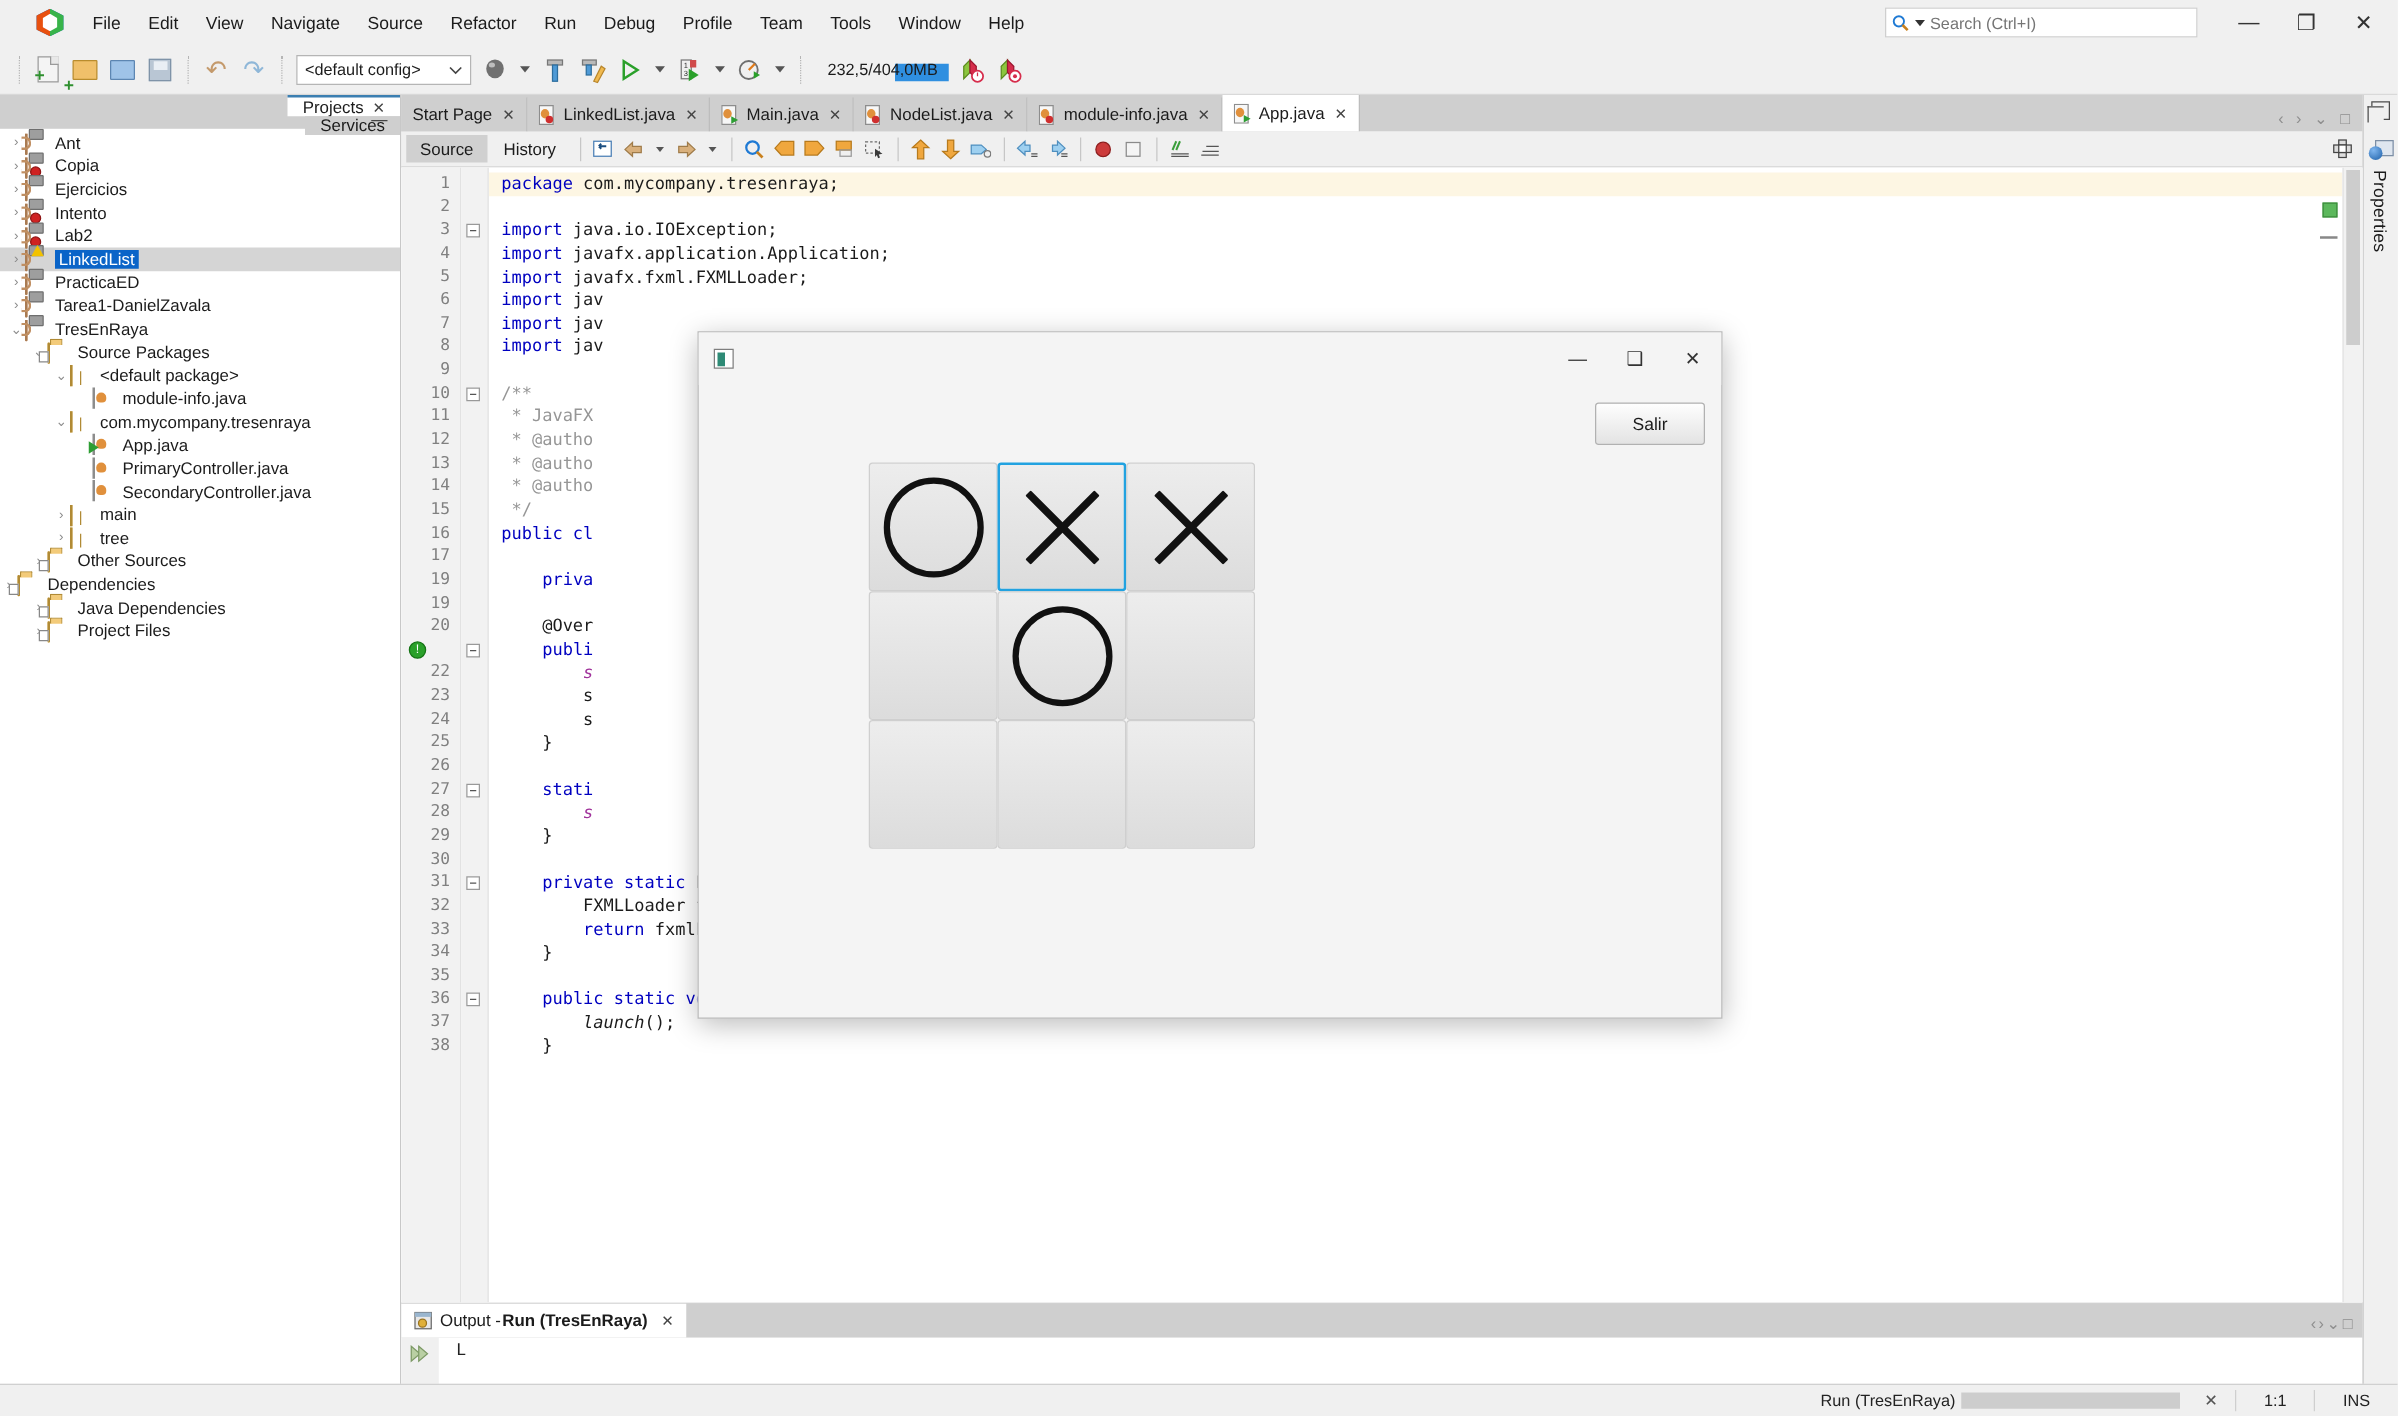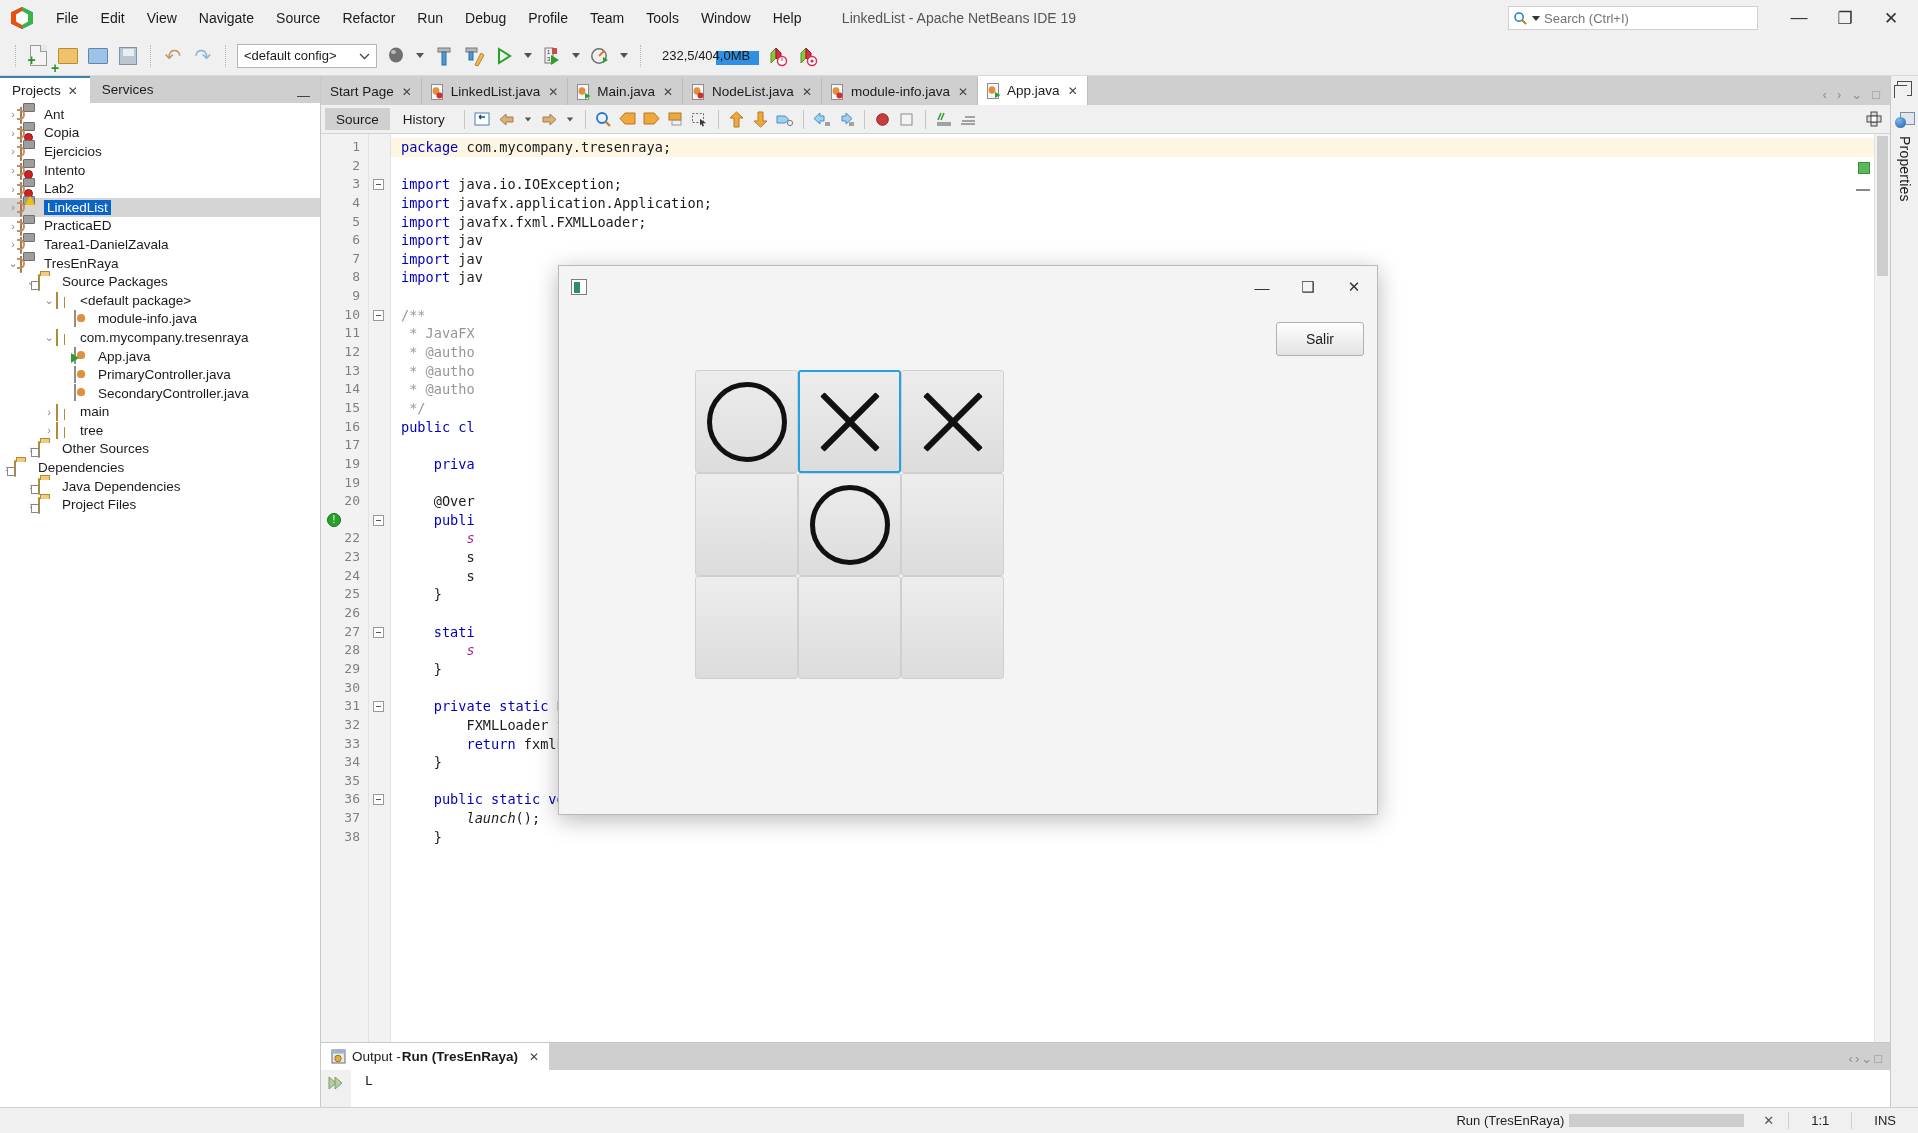--- a/index.html
+++ b/index.html
@@ -1,20 +1,20 @@
 <!DOCTYPE html>
 <html><head>
 <meta charset="utf-8">
 <style>
   * { box-sizing: border-box; margin:0; padding:0; }
   html,body{ width:1918px; height:1133px; overflow:hidden; background:#f0f0f0;
     font-family:"Liberation Sans", sans-serif; font-size:13px; color:#1b1b1b; }
 
   
-  .titlebar{ height:36px; background:#f0f0f0; display:flex; align-items:center; position:relative; }
+  .titlebar{ height:36px; background:#f0f0f0; display:flex; align-items:center; position:relative;margin-left:18px; }
   .nb-logo{ width:26px; height:26px; margin:0 10px 0 9px; position:relative; flex:none; }
   .nb-logo .hex{ position:absolute; inset:2px; background:#1b6ac9;
     clip-path:polygon(50% 0%,100% 25%,100% 75%,50% 100%,0% 75%,0% 25%); }
   .nb-logo .hexL{ position:absolute; left:2px; top:2px; width:11px; height:22px; background:#e8500f;
     clip-path:polygon(100% 0%,100% 100%,0% 75%,0% 25%); }
   .nb-logo .hexR{ position:absolute; right:2px; top:2px; width:11px; height:22px; background:#38b44a;
     clip-path:polygon(0% 0%,100% 25%,100% 75%,0% 100%); }
   .nb-logo .hexC{ position:absolute; left:7px; top:6px; width:12px; height:14px; background:#fff;
     clip-path:polygon(50% 0%,100% 25%,100% 75%,50% 100%,0% 75%,0% 25%); }
   .menu{ display:flex; align-items:center; }
@@ -55,21 +55,21 @@
   .folder{ width:20px;height:16px;background:#f0c06a;border:1px solid #b98c2d;border-radius:1px; }
   .folder.blue{ background:#9fc3e8; border-color:#5d86b2; }
   .disk{ width:18px;height:18px;background:#b9c6d4;border:1px solid #7f93a8; position:relative; }
   .disk:after{ content:""; position:absolute; left:3px; top:1px; width:11px; height:7px; background:#e9eef4; }
 
   
   .main{ display:flex; height:1133px; }
   .leftcol{ width:321px; flex:none; display:flex; flex-direction:column;
     border-right:1px solid #c8c8c8; background:#f0f0f0; }
 
-  .winTabs{ height:27px; display:flex; align-items:flex-end; background:#cfcfcf; position:relative; }
+  .winTabs{ height:27px; display:flex; align-items:flex-end; background:#cfcfcf; position:relative;flex-direction:column; }
   .winTab{ height:27px; padding:0 12px; display:flex; align-items:center; gap:7px; font-size:13.5px;
     background:#cfcfcf; cursor:default; }
   .winTab.active{ background:#fff; border-top:2px solid #3c7fb1; }
   .winTab .x{ font-size:12px; color:#444; }
   .minimize-dash{ position:absolute; right:10px; bottom:6px; width:13px; height:1px; background:#444; }
 
   .tree{ flex:1; background:#fff; overflow:hidden; padding-top:2px; font-size:13.5px; }
   .node{ height:18.6px; display:flex; align-items:center; white-space:nowrap; cursor:default; }
   .node.selected{ background:#d5d5d5; }
   .node.selected .lbl{ background:#0a64c8; color:#fff; padding:0 3px; }
@@ -235,21 +235,20 @@
       <div>Source</div>
       <div>Refactor</div>
       <div>Run</div>
       <div>Debug</div>
       <div>Profile</div>
       <div>Team</div>
       <div>Tools</div>
       <div>Window</div>
       <div>Help</div>
     </div>
-  <div class="win-title">LinkedList - Apache NetBeans IDE 19</div>
   <div class="tb-right">
     <div class="searchbox">
       <span class="mag">
         <svg width="15" height="15" viewBox="0 0 16 16">
             <circle cx="6.5" cy="6.5" r="4.4" fill="none" stroke="#1f7ad4" stroke-width="1.6"></circle>
             <line x1="9.6" y1="9.6" x2="14" y2="14" stroke="#c9801d" stroke-width="2.2"></line>
           </svg>
       </span>
       <span class="caret" style="border-top-color:#333;margin:0 4px 0 0"></span>
       <input placeholder="Search (Ctrl+I)" style="">

